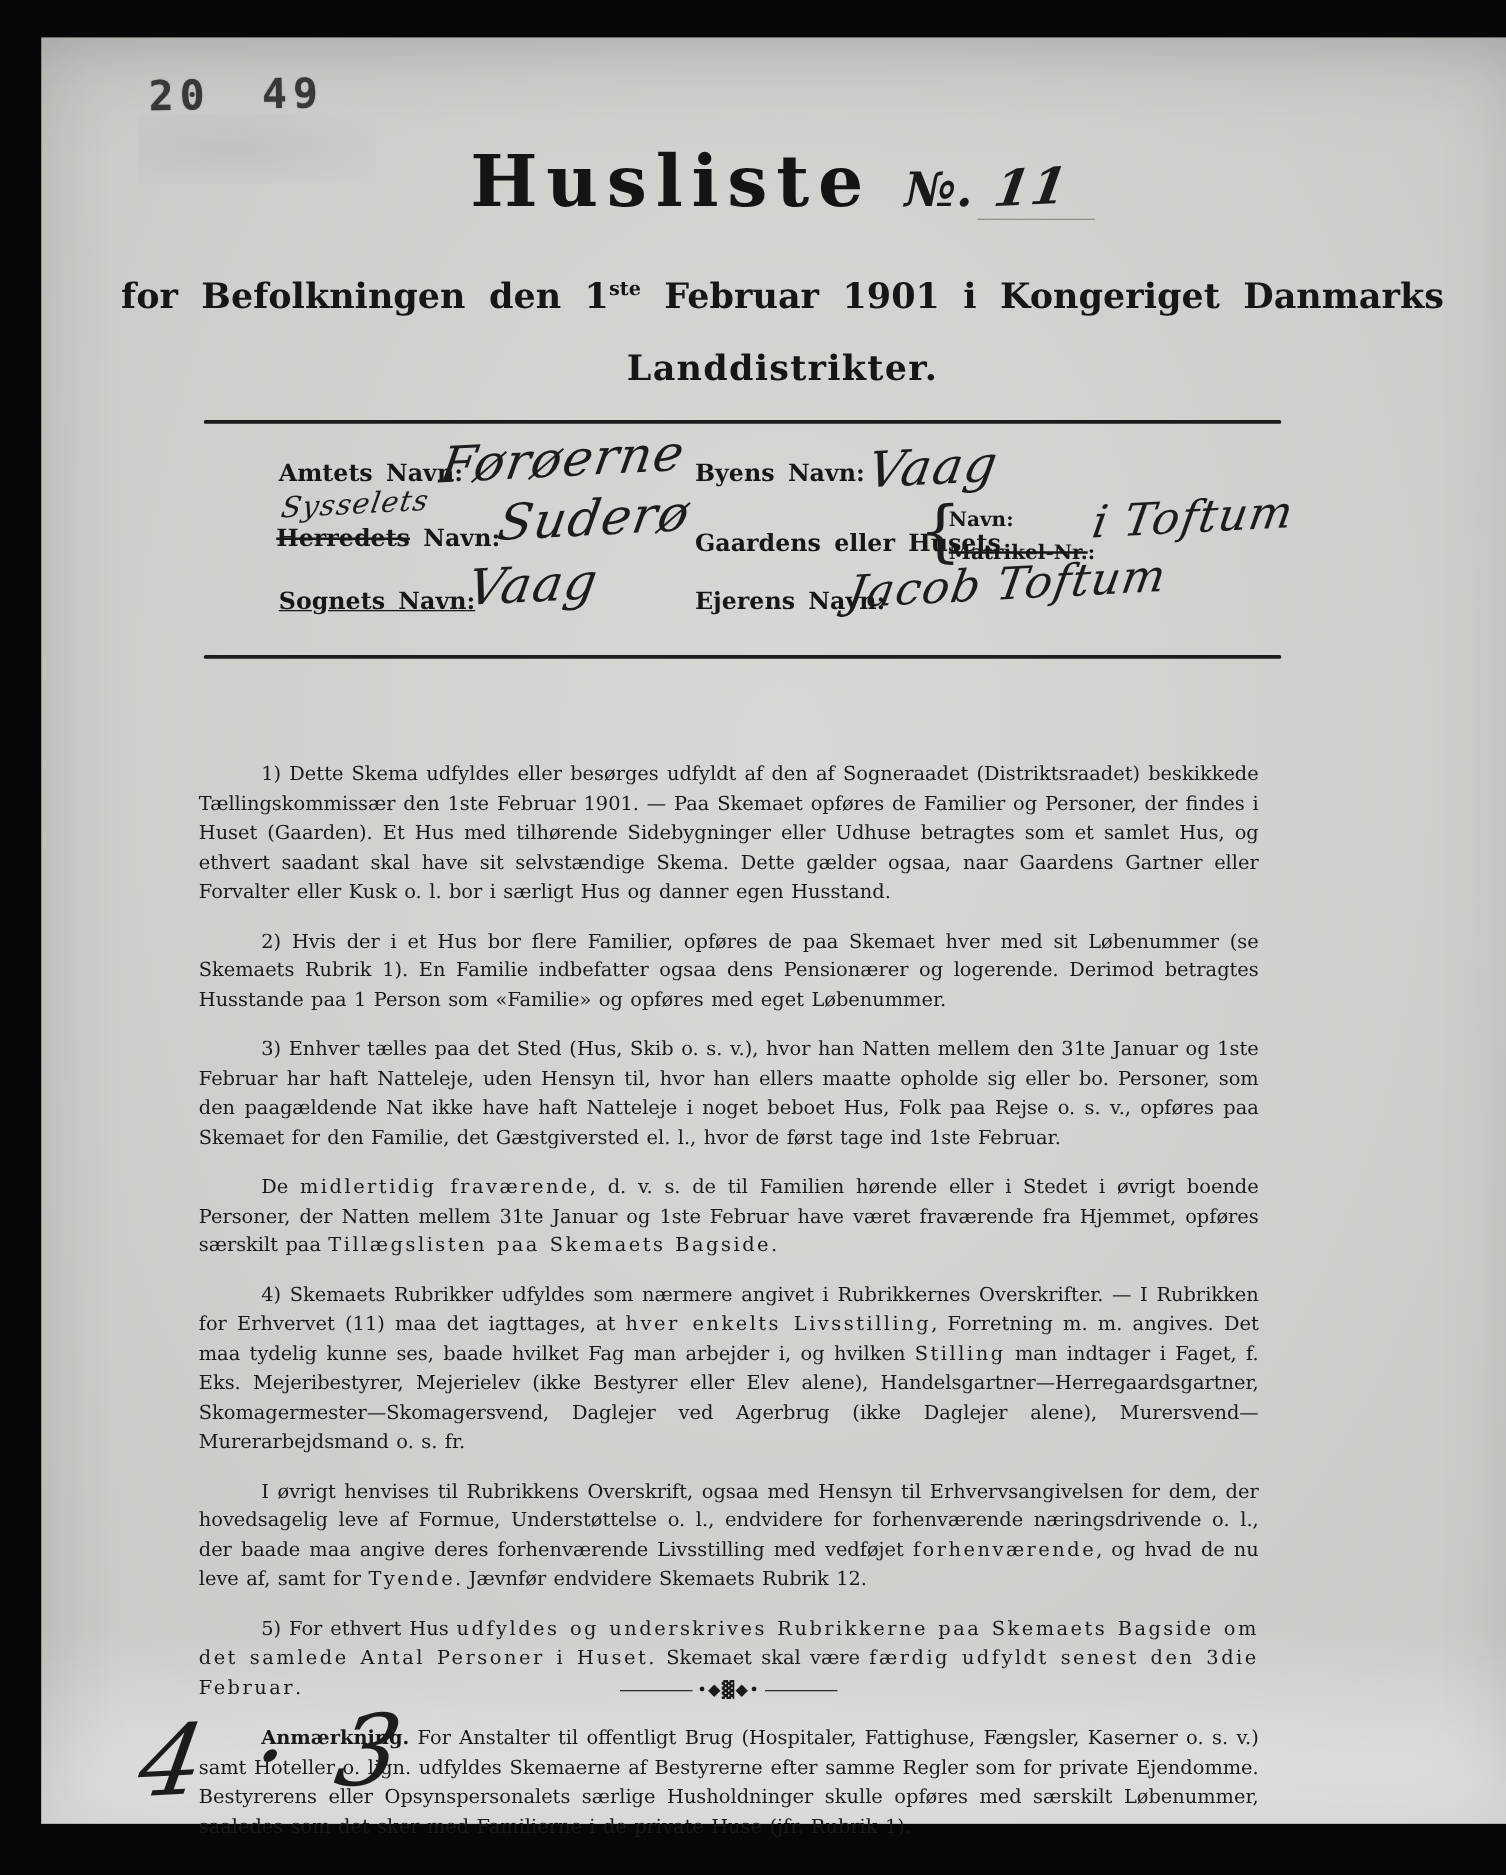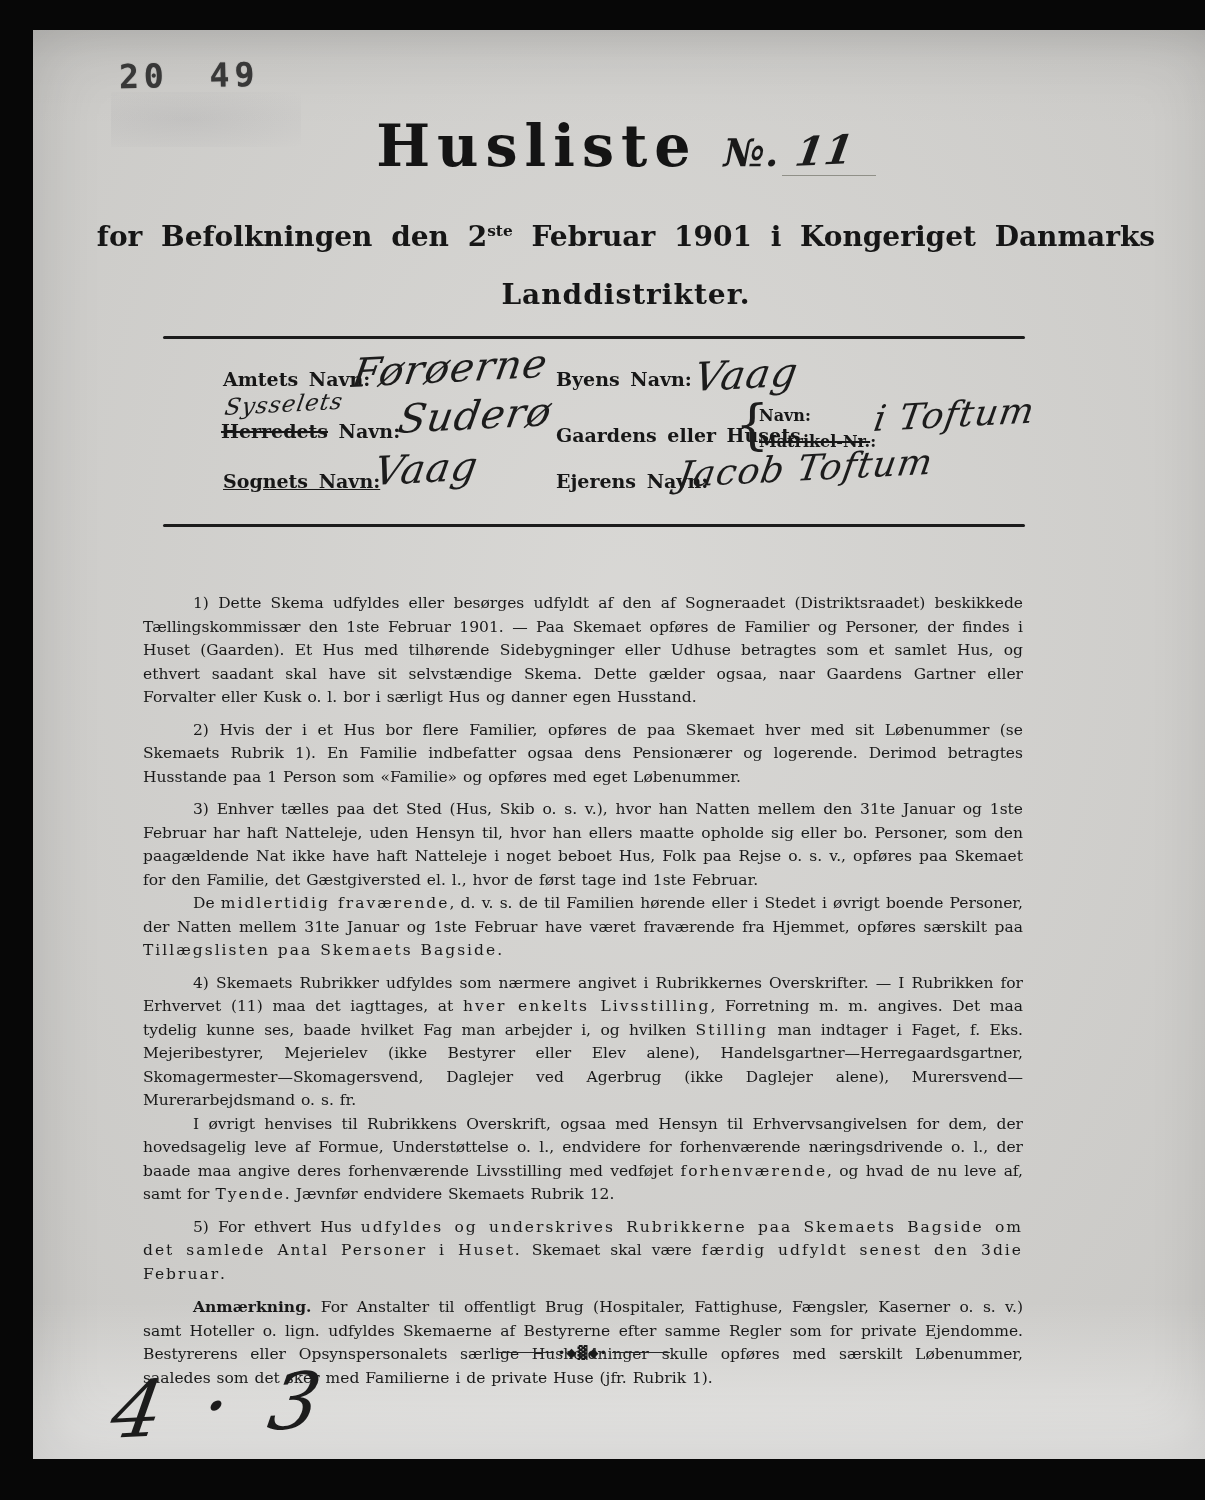--- a/index.html
+++ b/index.html
@@ -80,21 +80,21 @@
   .regler-heading{
     left:0;top:524px;width:100%;text-align:center;
     font-size:27px;font-weight:bold;letter-spacing:3px;color:#131313;
   }
   .rules-body{
     left:110px;top:562px;width:880px;
     font-size:15.5px;line-height:23.5px;text-align:justify;
     word-spacing:1px;color:#191919;
   }
   .rule-block{margin:0 0 9px 0;}
-  .rule-paragraph{margin:0;text-indent:50px;}
+  .rule-paragraph{margin:16px;text-indent:50px;}
   .sp{letter-spacing:2px;}
   .bd{font-weight:bold;}
   .divider{
     left:110px;top:1312px;width:880px;text-align:center;white-space:nowrap;color:#1a1a1a;
   }
   .divider .line{
     display:inline-block;vertical-align:middle;width:58px;height:1px;background:#2a2a2a;margin:0 4px;
   }
   .divider .orn{
     display:inline-block;vertical-align:middle;
@@ -111,21 +111,21 @@
 <div class="page">
 
   <div class="abs stamp">20 49</div>
   <div class="abs ghost-smudge"></div>
 
   <div class="abs title-row">
     <span class="title-main">Husliste</span><span class="no-label">№.</span><span class="no-underline"><span class="hand no-value">11</span></span>
   </div>
 
   <div class="abs subtitle">
-    <span>for Befolkningen den 2</span><sup>ste</sup><span> Februar 1901 i Kongeriget Danmarks</span>
+    <span>for Befolkningen den 1</span><sup>ste</sup><span> Februar 1901 i Kongeriget Danmarks</span>
   </div>
   <div class="abs subtitle2">Landdistrikter.</div>
 
   <div class="abs rule-line hr1"></div>
 
   <div class="abs fields">
     <div class="abs field-label" style="left:190px;top:8px;">Amtets Navn:</div>
     <div class="abs hand" style="left:316px;top:-10px;font-size:40px;">Førøerne</div>
 
     <div class="abs field-label" style="left:523px;top:8px;">Byens Navn:</div>

